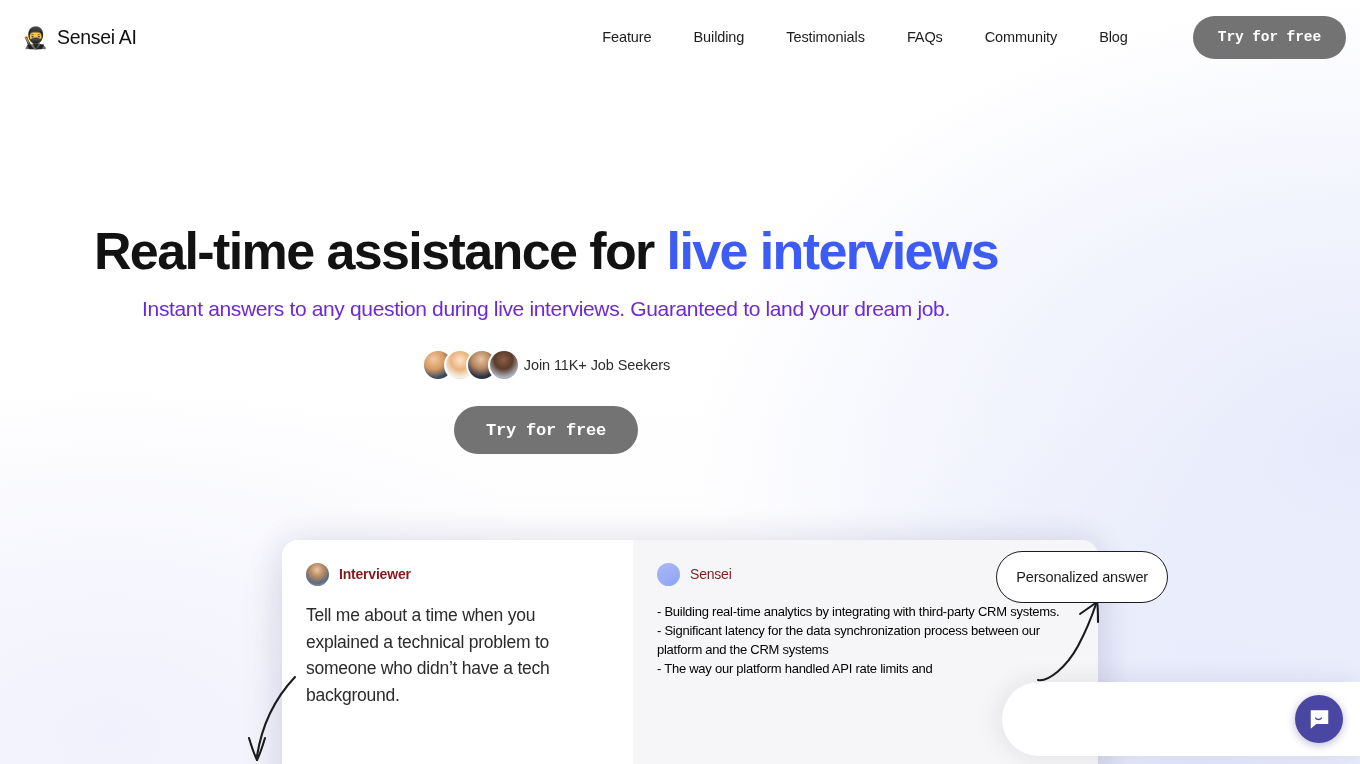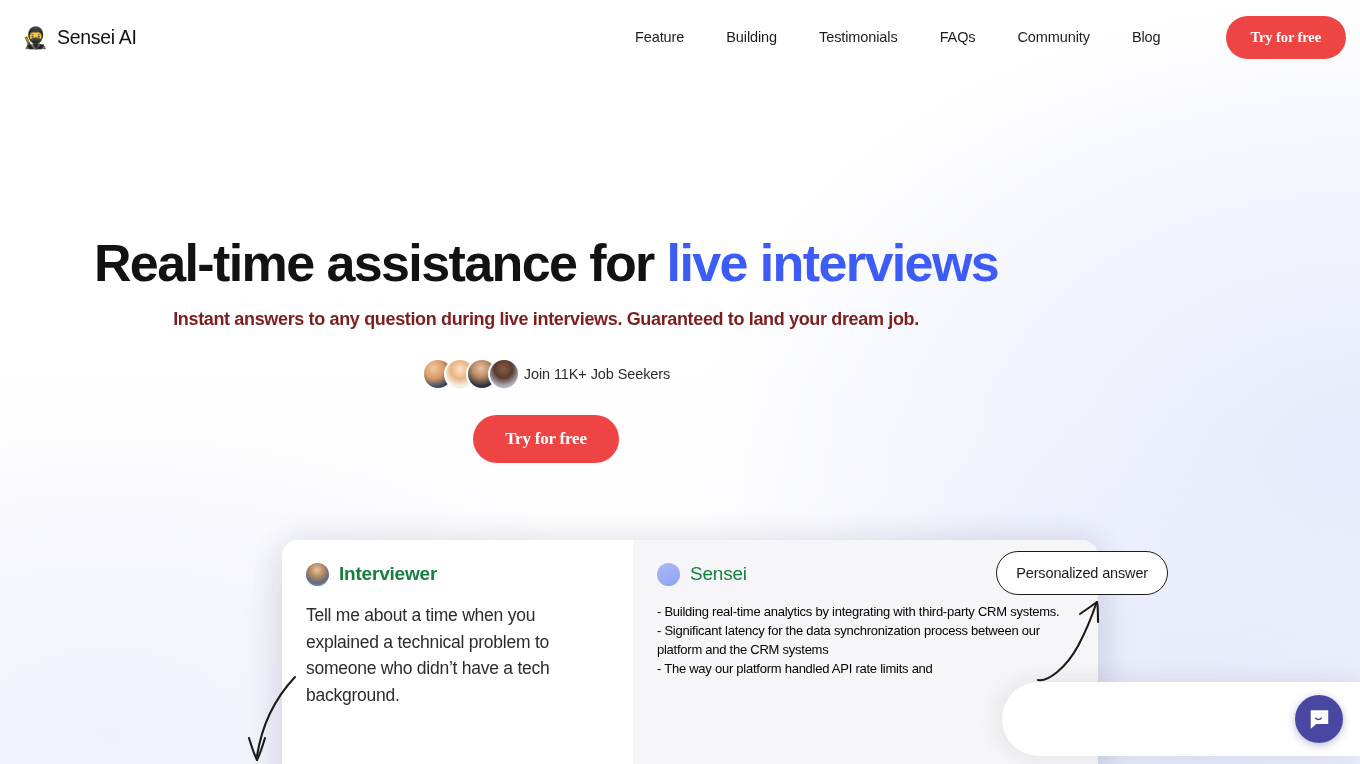--- a/index.html
+++ b/index.html
@@ -72,63 +72,62 @@
     padding: 8px 17px;
     white-space: nowrap;
     cursor: pointer;
     letter-spacing: -0.1px;
   }
 
   .btn-pill {
     display: inline-flex;
     align-items: center;
     justify-content: center;
-    background: #ef4444;
+    background: #737373;
     color: #ffffff;
     border: none;
     border-radius: 999px;
-    font-family: Liberation Serif, serif;
+    font-family: Liberation Mono, monospace;
     cursor: pointer;
     white-space: nowrap;
   }
   #header-cta {
     margin-left: 48px;
     margin-right: 0;
     height: 43px;
     padding: 0 25px;
     font-size: 14.5px;
     font-weight: 600;
     letter-spacing: -0.1px;
   }
 
   
   #hero {
     position: absolute;
-    top: 16px; left: 0;
+    top: 4px; left: 0;
     width: 1092px;
     z-index: 20;
     text-align: center;
     padding-top: 218px;
   }
 
   #hero-title {
     font-size: 52px;
     font-weight: 700;
     letter-spacing: -1.6px;
     line-height: 1.12;
     color: #121212;
   }
   #hero-title .accent { color: #3d5bf5; }
 
   #hero-subtitle {
     margin-top: 17px;
-    font-size: 18px;
-    color: #7f1d1d;
+    font-size: 21px;
+    color: #6d28d9;
     letter-spacing: -0.35px;
-    font-weight: bold;
   }
 
   #social-proof {
     margin-top: 28px;
     display: flex;
     align-items: center;
     justify-content: center;
     gap: 4px;
   }
   .avatar-stack { display: flex; align-items: center; }
@@ -200,23 +199,23 @@
     border-radius: 50%;
     flex: 0 0 23px;
   }
   .speaker-avatar.interviewer {
     background: radial-gradient(circle at 48% 30%, #e9c8a6 0%, #b78a62 34%, #5d6b80 66%, #aab6c6 100%);
   }
   .speaker-avatar.sensei {
     background: linear-gradient(150deg, #a9b9f7 0%, #8fa3f2 100%);
   }
   .speaker-name {
-    font-size: 19px;
+    font-size: 14px;
     font-weight: 700;
-    color: #15803d;
+    color: #7f1d1d;
     letter-spacing: -0.2px;
   }
   .speaker-name.light { font-weight: 400; }
 
   .bubble-text {
     font-size: 17.5px;
     line-height: 1.52;
     color: #2b2b2d;
     letter-spacing: -0.25px;
   }
@@ -231,21 +230,21 @@
     font-size: 13px;
     line-height: 1.47;
     color: #000000;
     letter-spacing: -0.25px;
   }
 
   #personalized-badge {
     position: absolute;
     right: 192px;
     top: 551px;
-    height: 44px;
+    height: 52px;
     padding: 0 19px;
     display: inline-flex;
     align-items: center;
     background: #ffffff;
     border: 1.4px solid #1b1b1d;
     border-radius: 999px;
     font-size: 14.5px;
     color: #1b1b1d;
     letter-spacing: -0.15px;
     z-index: 32;

